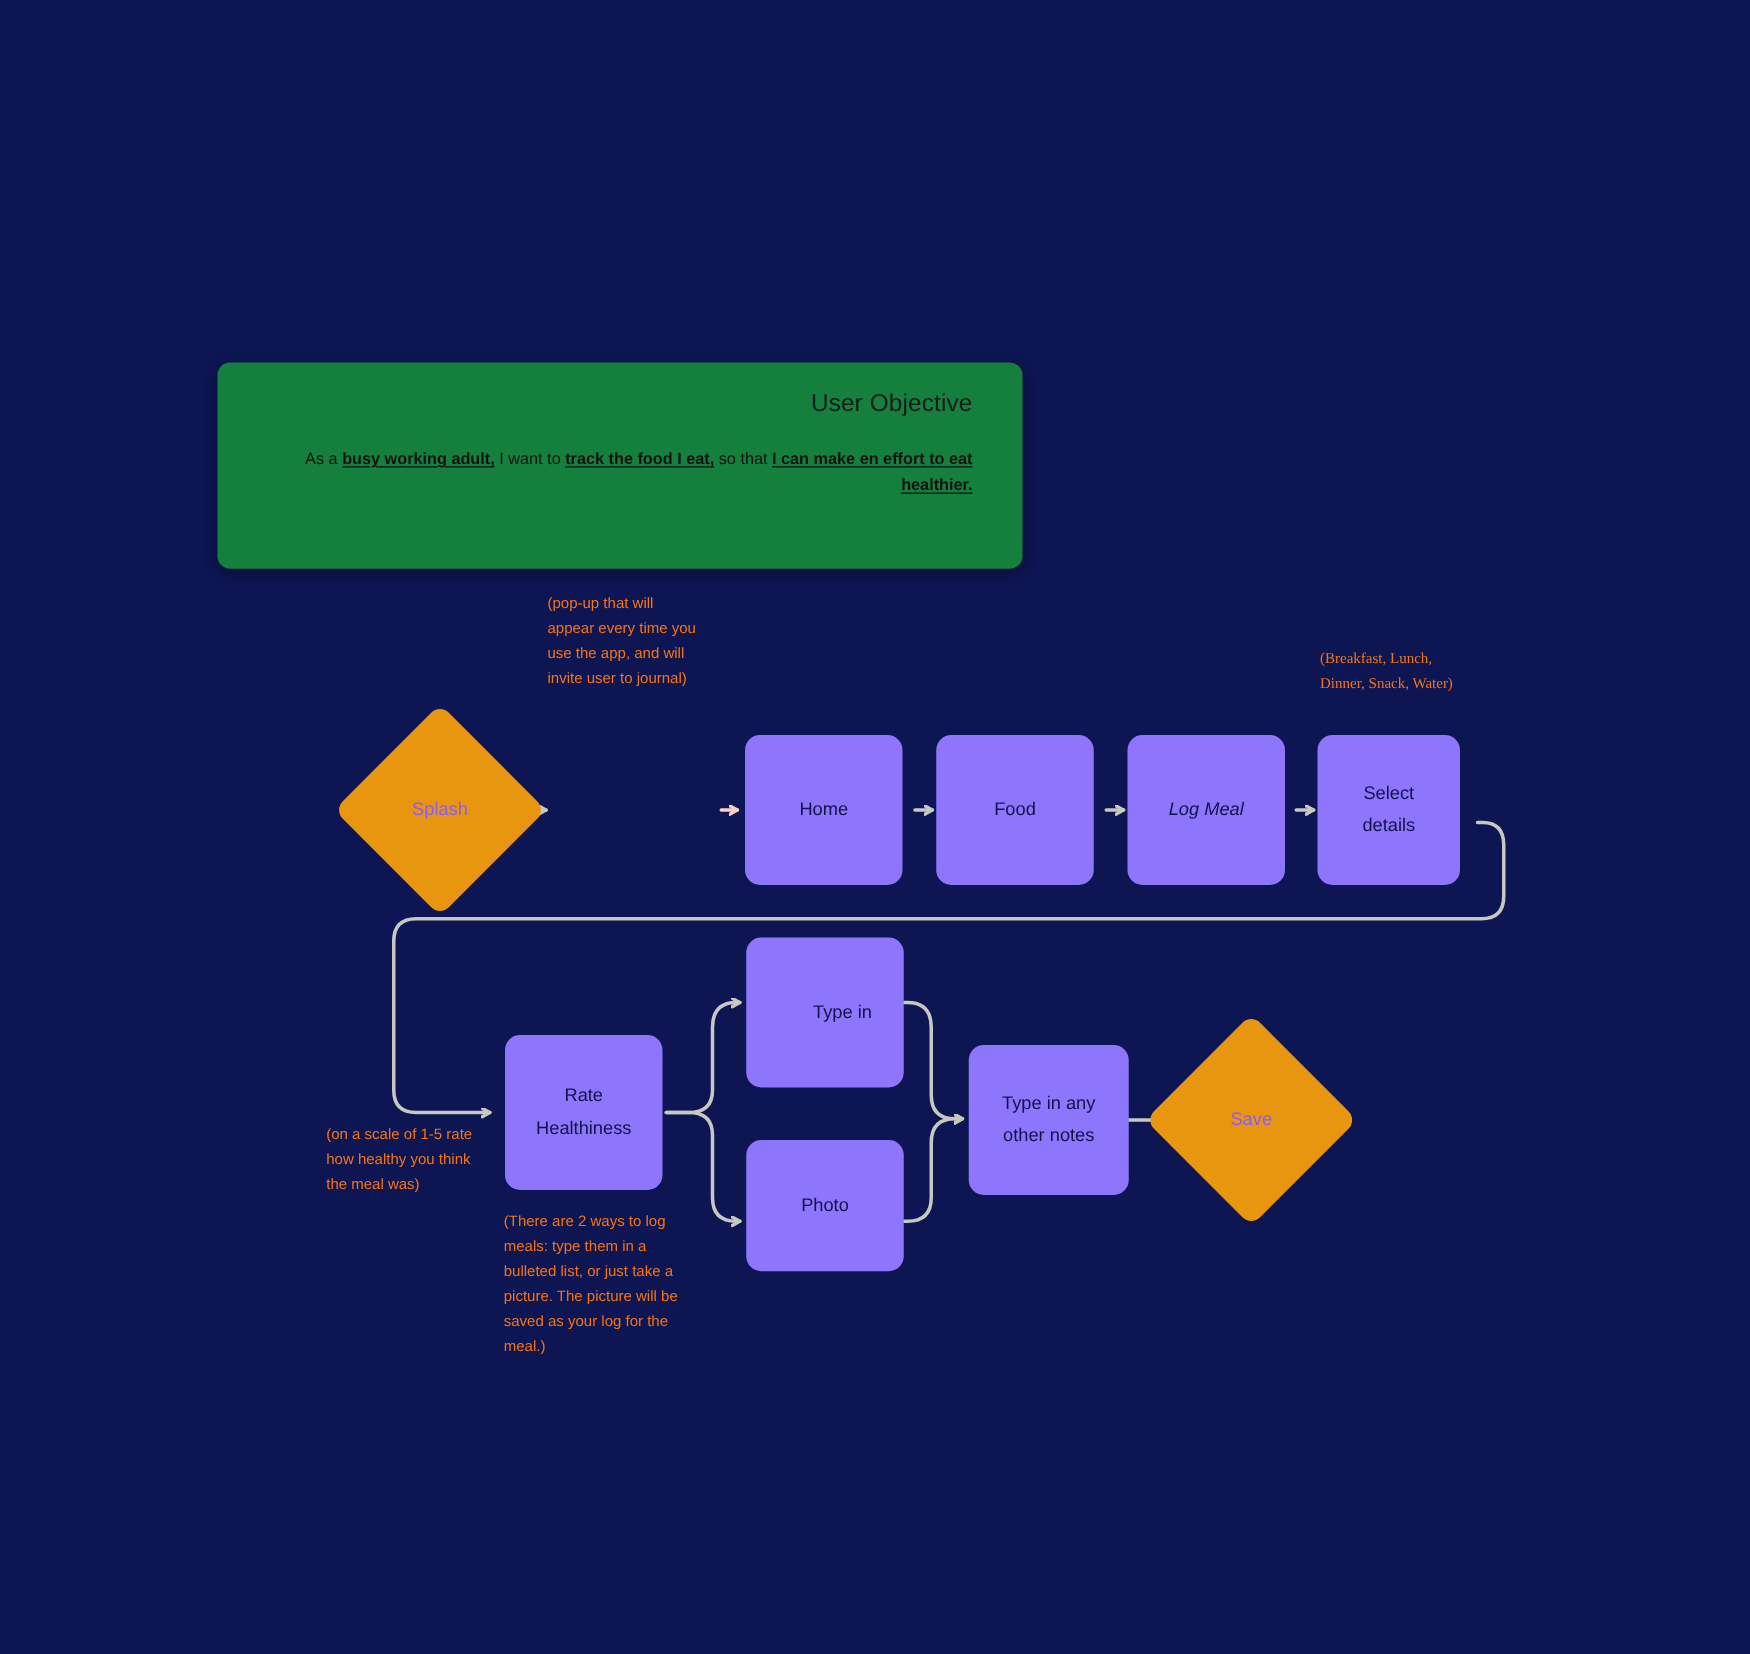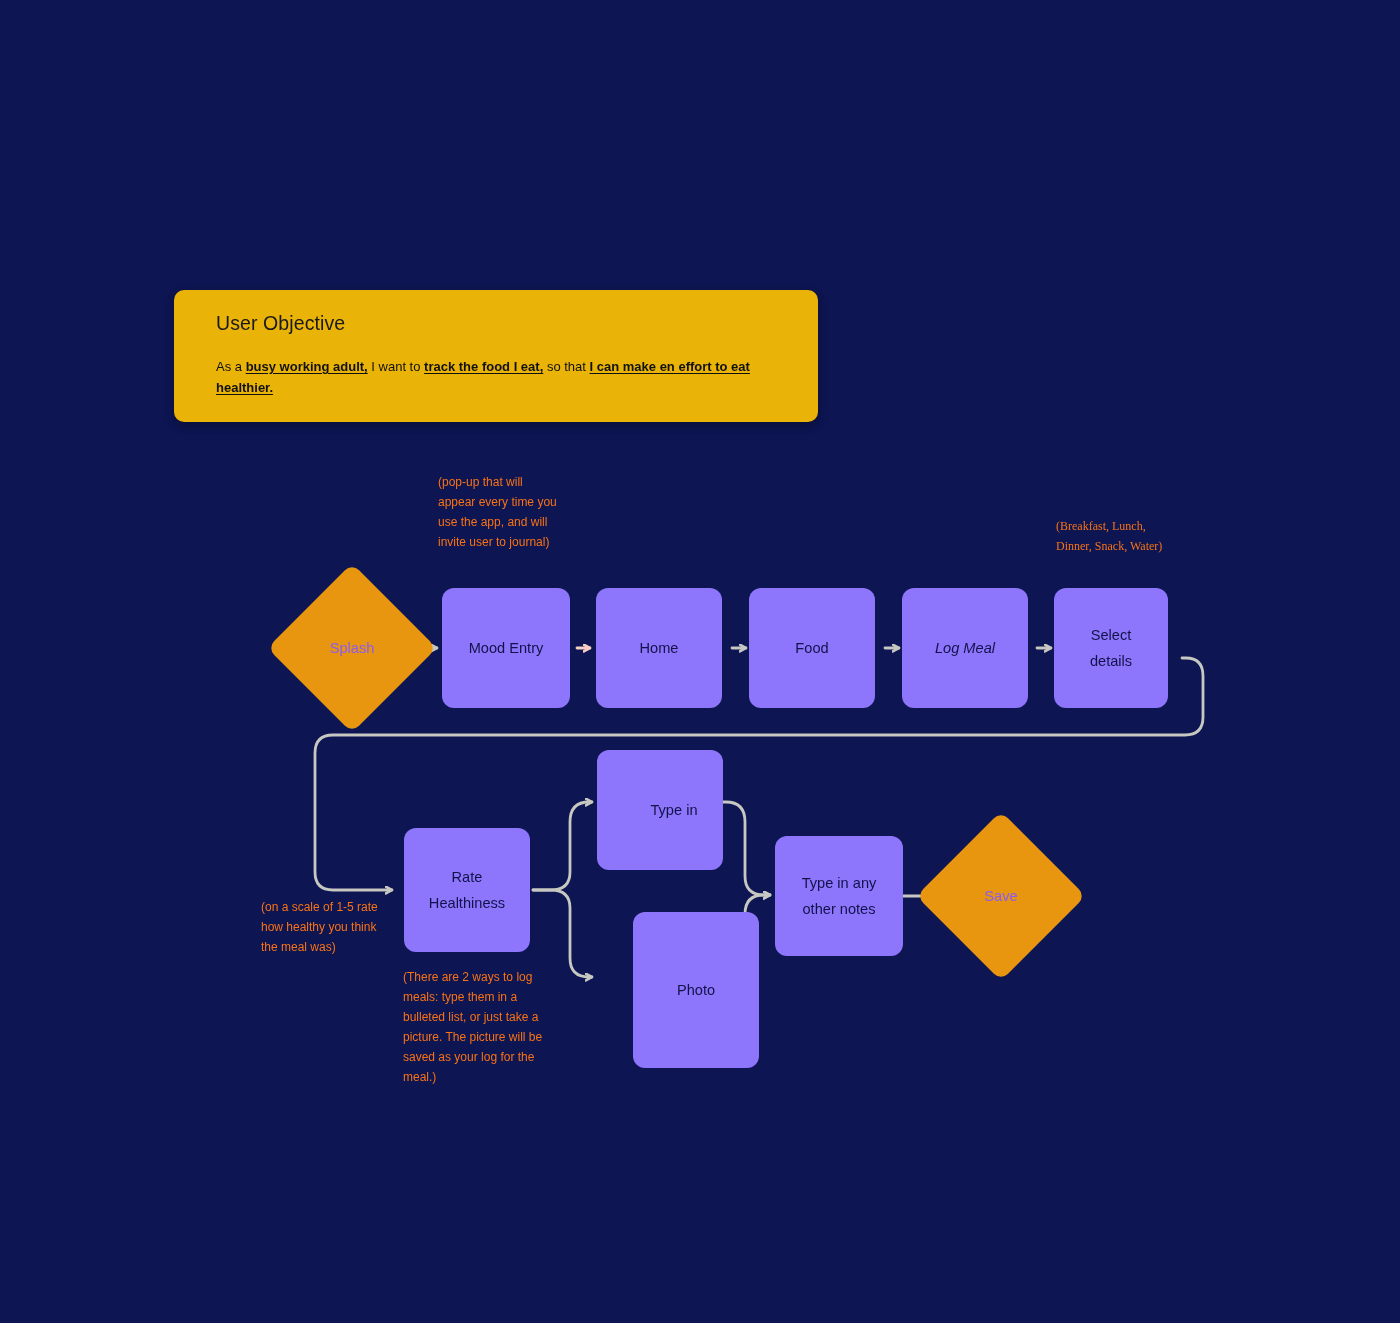--- a/index.html
+++ b/index.html
@@ -22,26 +22,27 @@
     width: 1400px;
     height: 1323px;
   }
 
   
   .objective-card {
     position: absolute;
     left: 174px;
     top: 290px;
     width: 644px;
-    height: 132px;
-    background: #eab308;
+    height: 165px;
+    background: #15803d;
     border-radius: 10px;
     box-sizing: border-box;
     padding: 22px 40px 0 42px;
     box-shadow: 0 3px 10px rgba(0,0,0,0.35);
+    text-align: right;
   }
   .objective-title {
     font-size: 19.5px;
     color: #1a1a1a;
     font-weight: 400;
     letter-spacing: 0.1px;
     margin: 0 0 22px 0;
   }
   .objective-body {
     font-size: 13px;
@@ -158,23 +159,20 @@
     <g fill="none" stroke="#f7cfc5" stroke-width="2.8" stroke-linecap="round" stroke-linejoin="round">
       <line x1="577" y1="648" x2="590" y2="648" marker-end="url(#ah-pink)"></line>
     </g>
   </svg>
 
   <div class="diamond" style="left:292px; top:588px; width:120px; height:120px;">
     <div class="shape"></div>
     <div class="dlabel">Splash</div>
   </div>
 
-  <div class="node" style="left:442px; top:588px; width:128px; height:120px;">
-    <span>Mood Entry</span>
-  </div>
 
   <div class="node" style="left:596px; top:588px; width:126px; height:120px;">
     <span>Home</span>
   </div>
 
   <div class="node" style="left:749px; top:588px; width:126px; height:120px;">
     <span>Food</span>
   </div>
 
   <div class="node" style="left:902px; top:588px; width:126px; height:120px;font-style:italic;">
@@ -186,21 +184,21 @@
   </div>
 
   <div class="node" style="left:404px; top:828px; width:126px; height:124px;">
     <span style="max-width:92px; display:block;">Rate Healthiness</span>
   </div>
 
   <div class="node" style="left:597px; top:750px; width:126px; height:120px;padding-left:36px;">
     <span>Type in</span>
   </div>
 
-  <div class="node" style="left:597px; top:912px; width:126px; height:156px;margin-left:36px;">
+  <div class="node" style="left:597px; top:912px; width:126px; height:105px;">
     <span>Photo</span>
   </div>
 
   <div class="node" style="left:775px; top:836px; width:128px; height:120px;">
     <span style="max-width:100px; display:block;">Type in any other notes</span>
   </div>
 
   <div class="diamond" style="left:941px; top:836px; width:120px; height:120px;">
     <div class="shape"></div>
     <div class="dlabel">Save</div>

